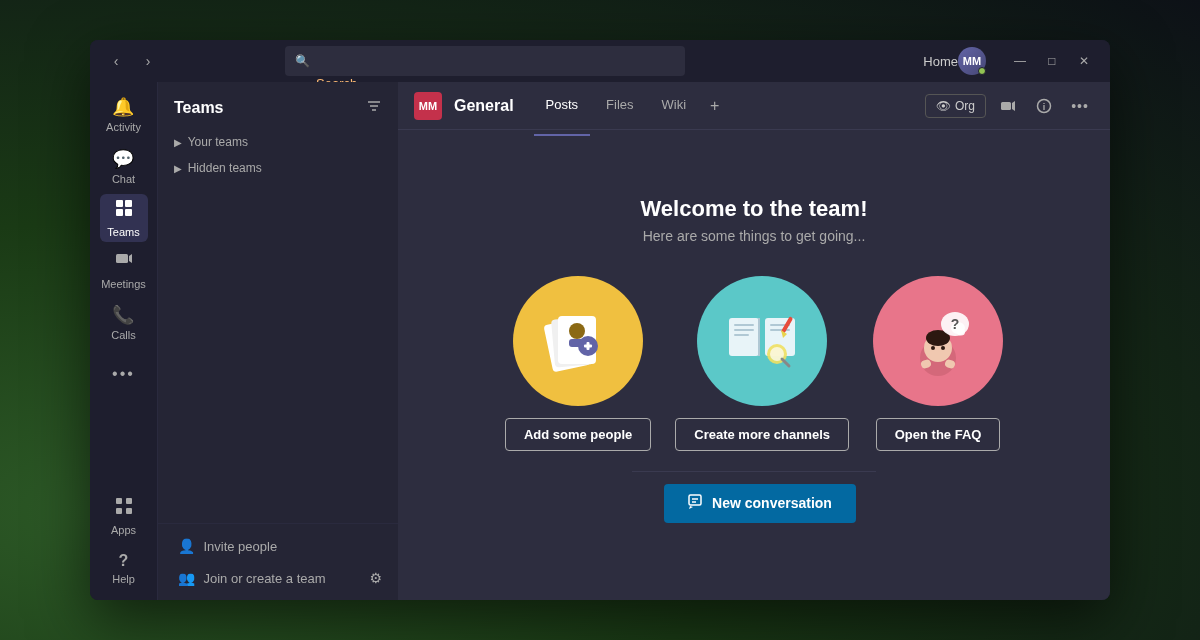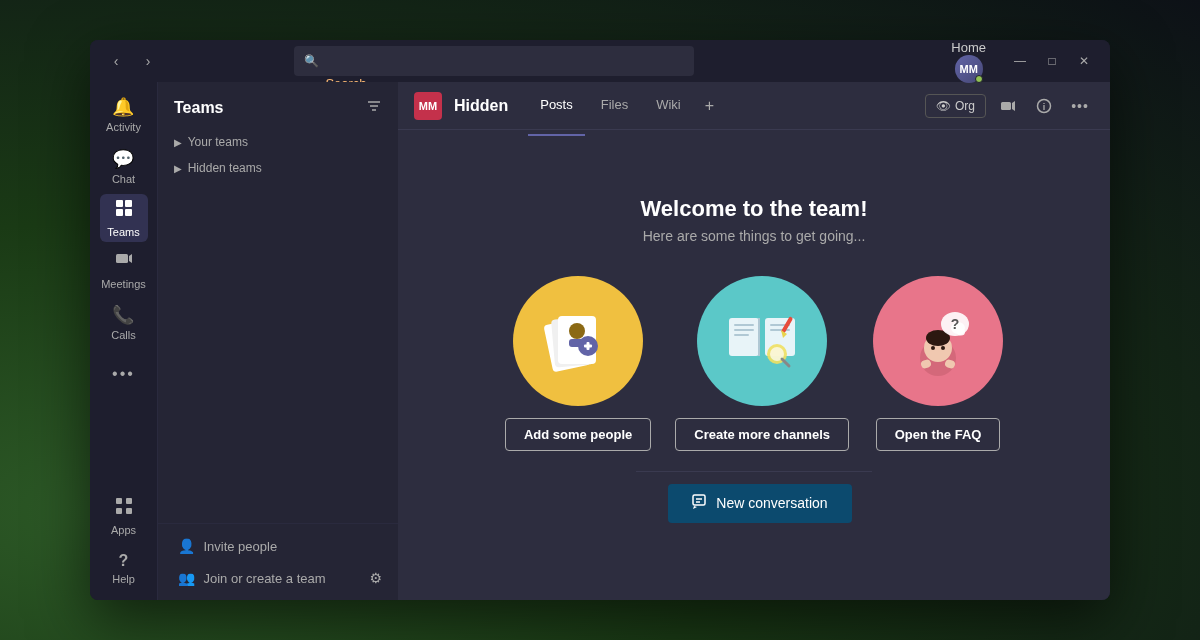--- a/index.html
+++ b/index.html
@@ -65,21 +65,20 @@
       color: #aaa;
       font-size: 13px;
     }
     .home-btn {
       margin-left: auto;
       color: #aaa;
       font-size: 13px;
       display: flex;
       align-items: center;
       gap: 0;
-      flex-direction: column;
     }
     .avatar-circle {
       width: 28px;
       height: 28px;
       border-radius: 50%;
       background: linear-gradient(135deg, #6264a7, #464775);
       display: flex;
       align-items: center;
       justify-content: center;
       font-size: 11px;
@@ -362,26 +361,26 @@
       padding: 12px 20px;
       border-top: 1px solid #3a3a50;
       display: flex;
       justify-content: center;
     }
     .new-conv-btn {
       display: flex;
       align-items: center;
       gap: 8px;
       padding: 10px 24px;
-      background: #0c4a6e;
+      background: #0369a1;
       border: none;
       border-radius: 4px;
       color: #fff;
       font-size: 14px;
-      font-weight: 400;
+      font-weight: 700;
       cursor: pointer;
       min-width: 180px;
       justify-content: center;
       margin-left: 12px;
     }
   </style>
 </head>
 <body>
 
 <div class="window">
@@ -498,21 +497,21 @@
           </div>
           <span style="color:#aaa;cursor:pointer;font-size:14px;padding:4px;">⚙</span>
         </div>
       </div>
     </div>
 
     <div class="channel-area">
 
       <div class="channel-header">
         <div class="channel-icon">MM</div>
-        <span class="channel-name">Hidden</span>
+        <span class="channel-name">General</span>
         <div class="channel-tabs">
           <div class="channel-tab active">Posts</div>
           <div class="channel-tab">Files</div>
           <div class="channel-tab">Wiki</div>
           <span class="tab-add">+</span>
         </div>
         <div class="channel-actions">
           <button class="org-btn">
             <span>👁</span>
             <span>Org</span>

